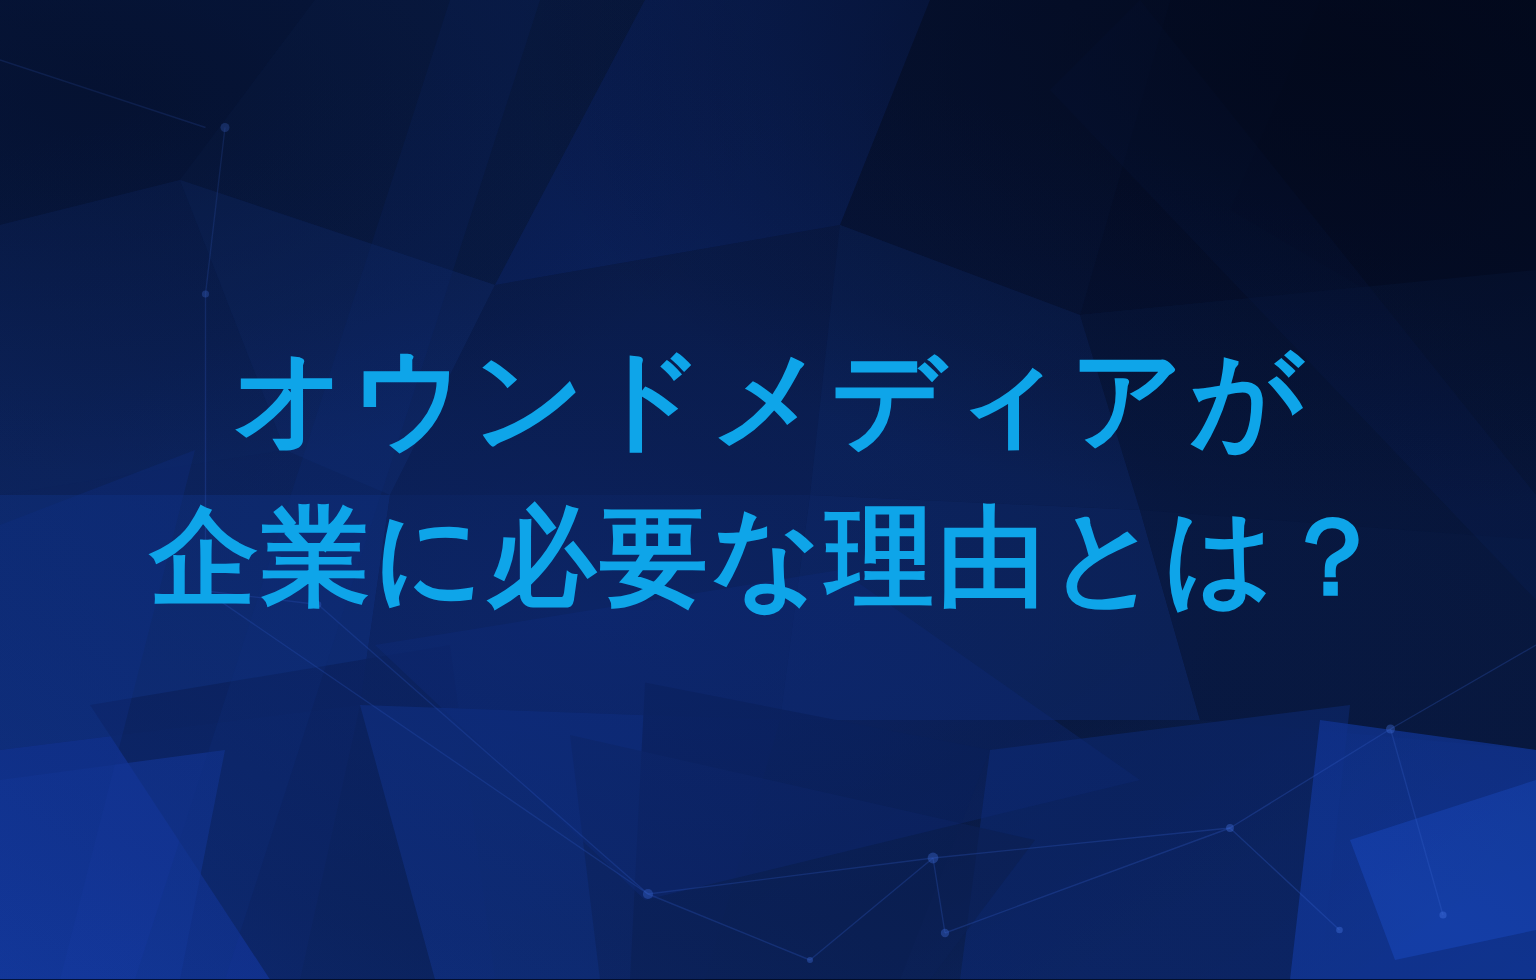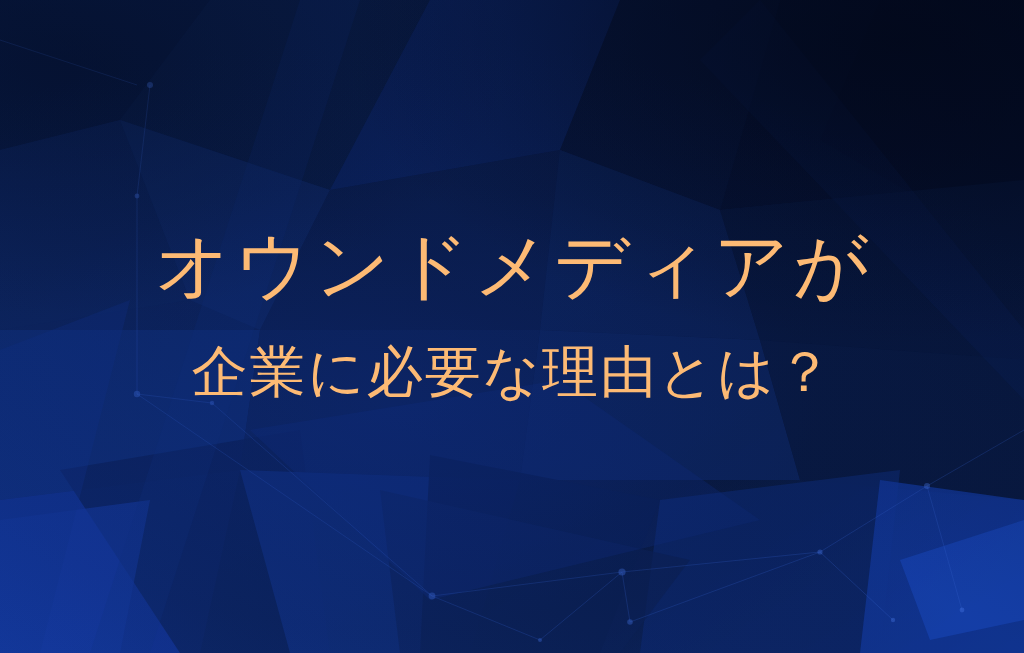--- a/index.html
+++ b/index.html
@@ -48,35 +48,35 @@
     position: absolute;
     left: 0;
     right: 0;
     top: 214px;
     text-align: center;
     z-index: 5;
   }
 
   .title-line {
     display: block;
-    color: #fdba74;
-    font-weight: 400;
+    color: #0ea5e9;
+    font-weight: 700;
     white-space: nowrap;
     text-rendering: geometricPrecision;
   }
 
   .title-line--1 {
     font-size: 74px;
     line-height: 104px;
     letter-spacing: 0.055em;
     text-indent: 0.055em;
   }
 
   .title-line--2 {
-    font-size: 56px;
+    font-size: 72px;
     line-height: 108px;
     letter-spacing: 0.035em;
     text-indent: 0.035em;
   }
 </style>
 </head>
 <body>
 
 <div class="banner">
 

